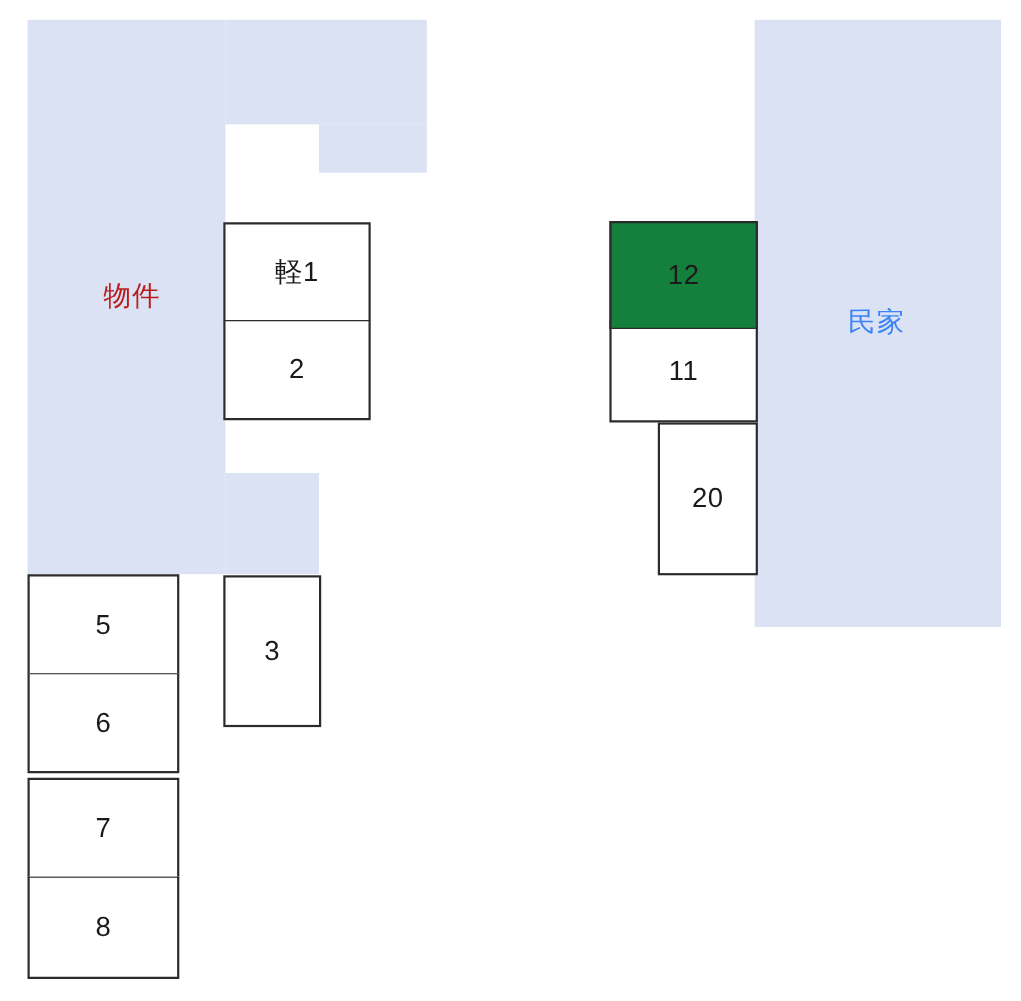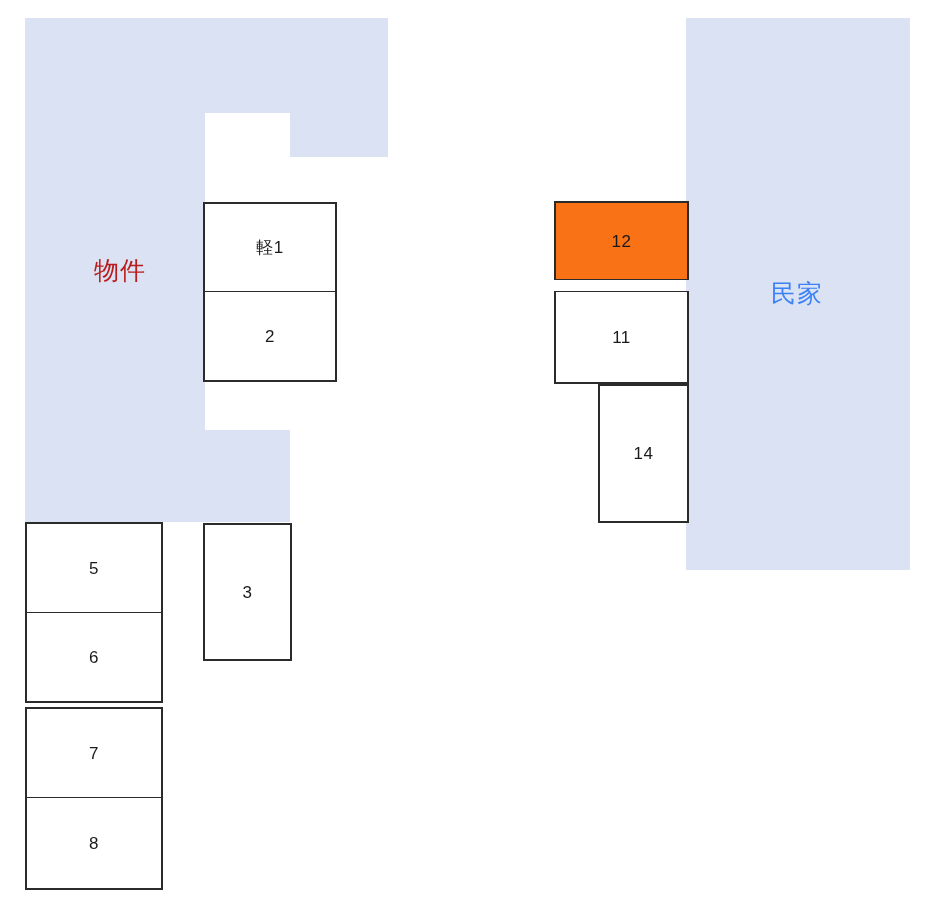--- a/index.html
+++ b/index.html
@@ -38,21 +38,21 @@
     position: absolute;
     box-sizing: border-box;
     background: #ffffff;
     border: 2px solid #2b2b2b;
     display: flex;
     align-items: center;
     justify-content: center;
   }
   .stall-label {
     color: #1a1a1a;
-    font-size: 17px;
+    font-size: 25px;
     line-height: 1;
     letter-spacing: 0.5px;
     white-space: nowrap;
   }
   
   .joined-top { border-top-width: 1px; }
   .joined-bottom { border-bottom-width: 1px; }
 </style>
 </head>
 <body>
@@ -83,26 +83,26 @@
       <div class="stall joined-top" style="left: 25px; top: 612px; width: 138px; height: 91px; border-color: rgb(43, 43, 43); background: rgb(255, 255, 255);">
         <span class="stall-label" style="color: rgb(26, 26, 26);">6</span>
       </div>
       <div class="stall joined-bottom" style="left: 25px; top: 707px; width: 138px; height: 91px; border-color: rgb(43, 43, 43); background: rgb(255, 255, 255);">
         <span class="stall-label" style="color: rgb(26, 26, 26);">7</span>
       </div>
       <div class="stall joined-top" style="left: 25px; top: 797px; width: 138px; height: 93px; border-color: rgb(43, 43, 43); background: rgb(255, 255, 255);">
         <span class="stall-label" style="color: rgb(26, 26, 26);">8</span>
       </div>
       <div class="stall" style="left: 598px; top: 384px; width: 91px; height: 139px; border-color: rgb(43, 43, 43); background: rgb(255, 255, 255);">
-        <span class="stall-label" style="color: rgb(26, 26, 26);">14</span>
+        <span class="stall-label" style="color: rgb(26, 26, 26);">20</span>
       </div>
       <div class="stall joined-top" style="left: 554px; top: 291px; width: 135px; height: 93px; border-color: rgb(43, 43, 43); background: rgb(255, 255, 255);">
         <span class="stall-label" style="color: rgb(26, 26, 26); text-align: center;">11</span>
       </div>
-      <div class="stall joined-bottom" style="left: 554px; top: 201px; width: 135px; height: 79px; border-color: rgb(43, 43, 43); background: #f97316;">
+      <div class="stall joined-bottom" style="left: 554px; top: 201px; width: 135px; height: 98px; border-color: rgb(43, 43, 43); background: #15803d;">
         <span class="stall-label" style="color: rgb(26, 26, 26);">12</span>
       </div>
     </div>
 
   <div id="zone-label-layer">
       <div class="zone-label" style="left: 120px; top: 270px; color: #b91c1c;">物件</div>
       <div class="zone-label" style="left: 797px; top: 293px; color: #3b82f6;">民家</div>
     </div>
 
 </div>

